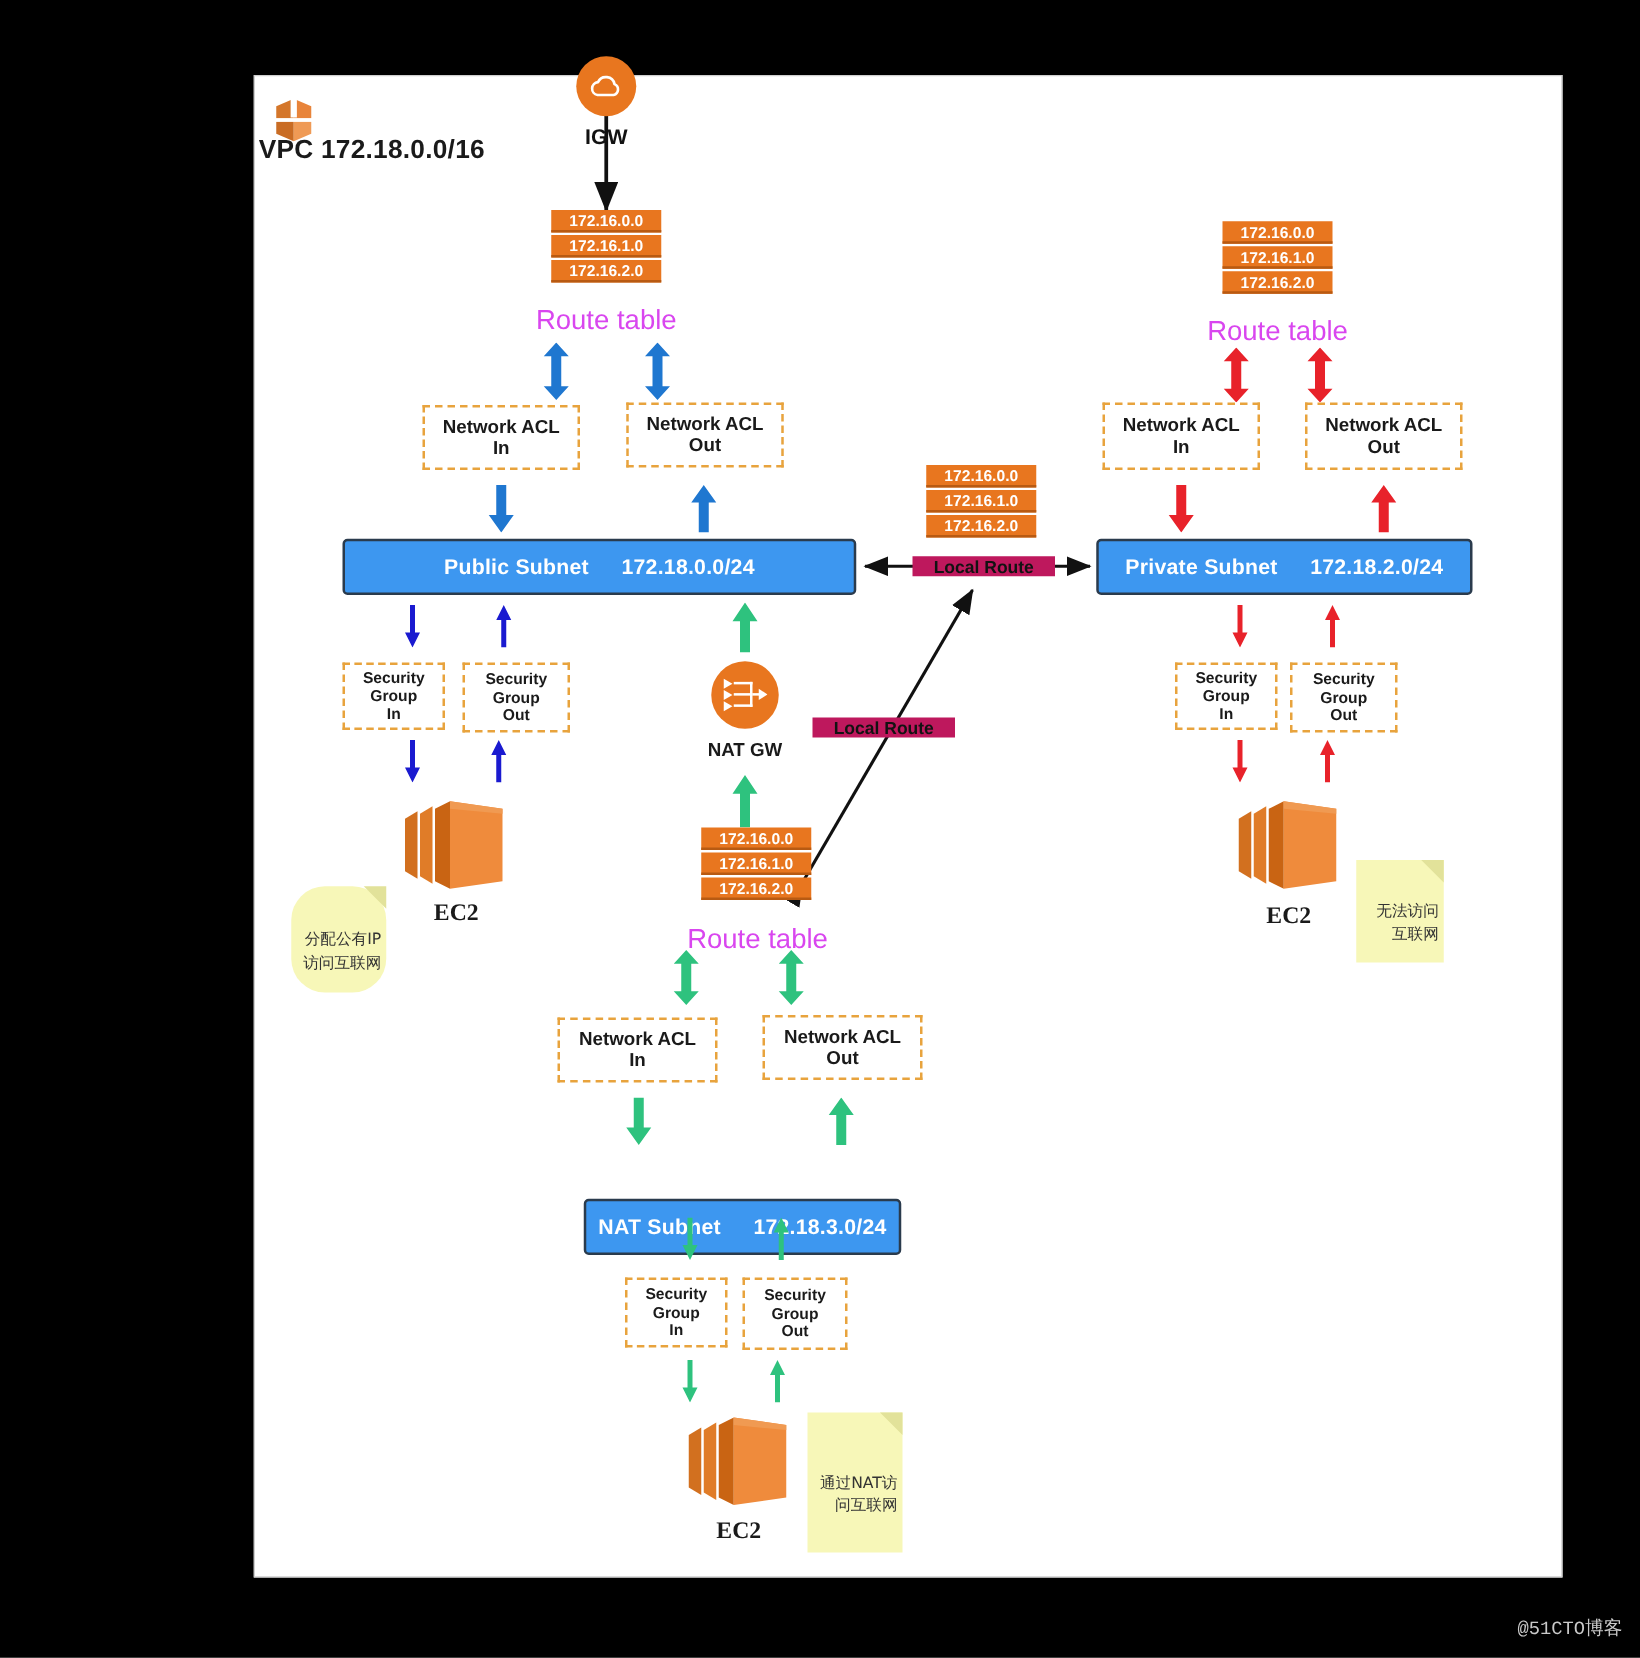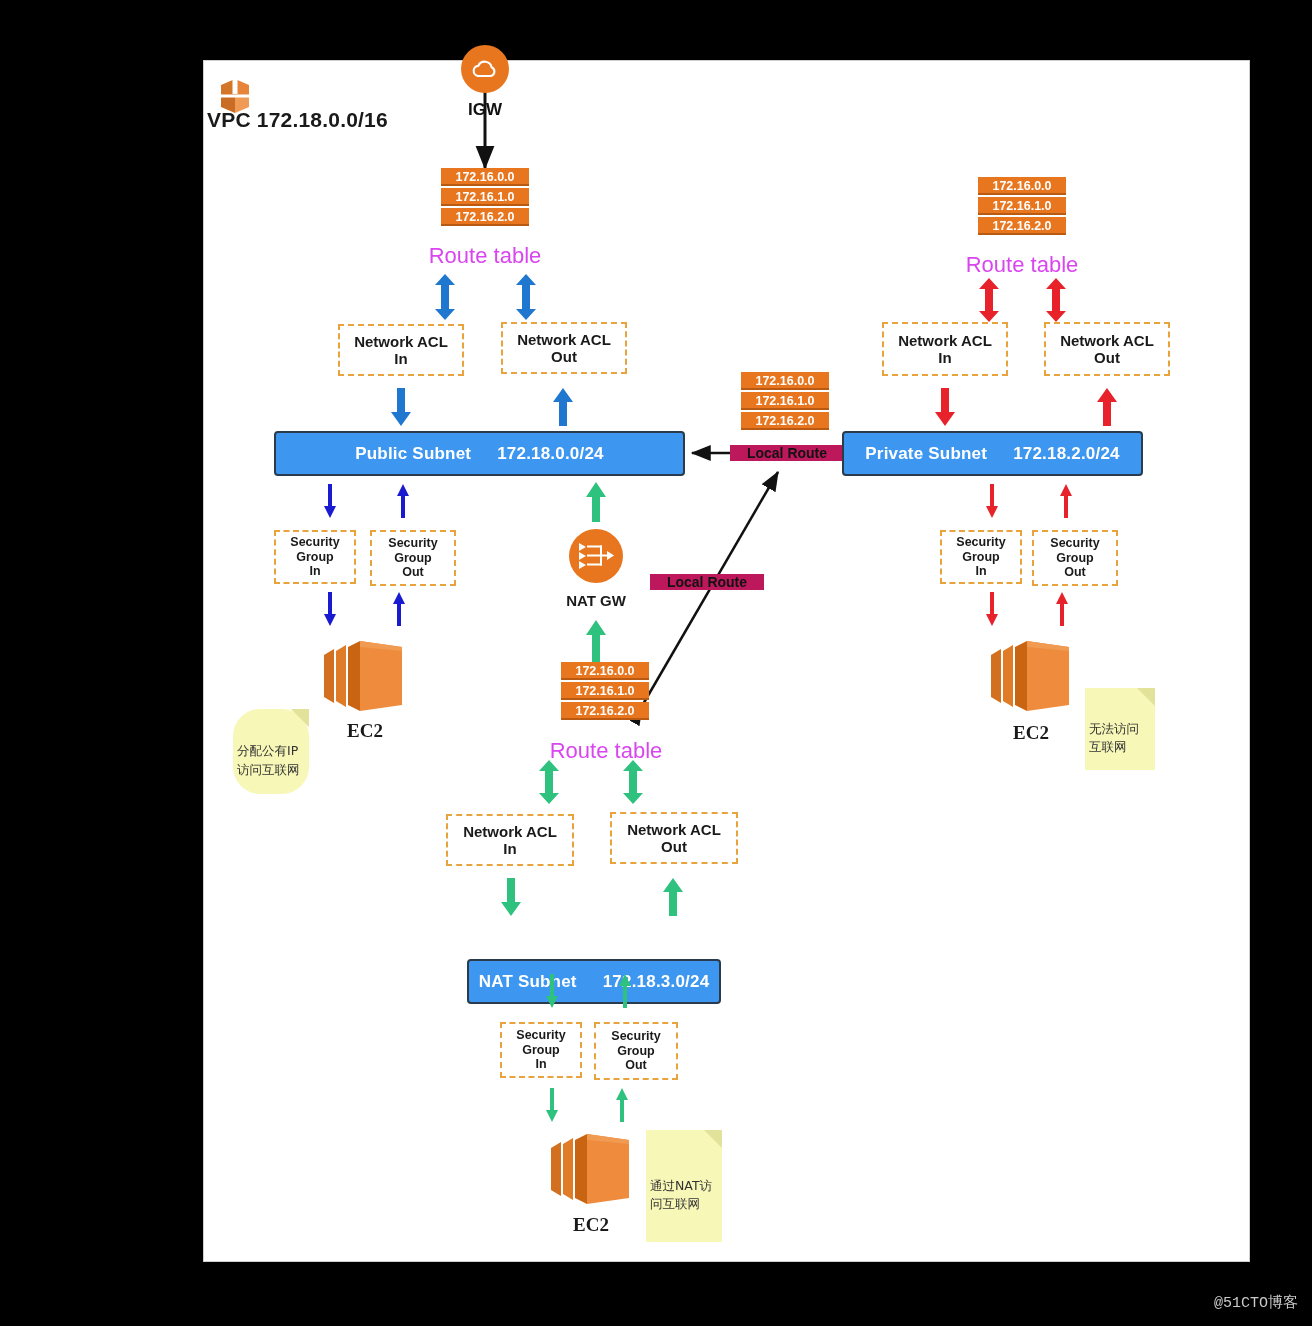--- a/index.html
+++ b/index.html
@@ -39,21 +39,21 @@
   .sg{font-size:12.5px;}
 
   
   .subnet{position:absolute;background:#3d97f0;border:2px solid #2a3b4d;
           border-radius:4px;box-sizing:border-box;display:flex;align-items:center;
           justify-content:center;gap:26px;color:#ffffff;font-weight:bold;
           font-size:17px;letter-spacing:.2px;}
 
   
   .note{position:absolute;background:#f7f7b8;box-sizing:border-box;
-        display:flex;align-items:center;justify-content:center;text-align:left;
+        display:flex;align-items:center;justify-content:center;text-align:right;
         font-size:12.5px;color:#333;line-height:1.45;padding:22px 4px 4px 4px;
         font-family:"DejaVu Sans",sans-serif;}
   .note .fold{position:absolute;top:0;right:0;width:0;height:0;
               border-left:18px solid transparent;border-top:18px solid #e2e29a;}
 
   
   .watermark{position:absolute;right:14px;bottom:14px;color:#c9c9c9;font-size:15px;
              font-family:Liberation Mono, monospace;}
 
   svg.ov{position:absolute;left:0;top:0;width:1312px;height:1326px;
@@ -312,21 +312,21 @@
       </svg>
   </div>
   <div class="abs" style="left:1096px;top:388px;">
     <svg width="22" height="38" viewBox="0 0 22 38">
         <g fill="#e8222a">
       <polygon points="11,0 21,14 15,14 15,38 7,38 7,14 1,14"></polygon>
         </g>
       </svg>
   </div>
 
-  <div class="subnet" style="left:842px;top:431px;width:301px;height:45px;">
+  <div class="subnet" style="left:877px;top:431px;width:301px;height:45px;">
     <span>Private Subnet</span>
     <span>172.18.2.0/24</span>
   </div>
 
   <div class="abs" style="left:985px;top:484px;">
     <svg width="14" height="34" viewBox="0 0 14 34">
         <g fill="#e8222a">
       <polygon points="5,0 9,0 9,22 13,22 7,34 1,22 5,22"></polygon>
         </g>
       </svg>

